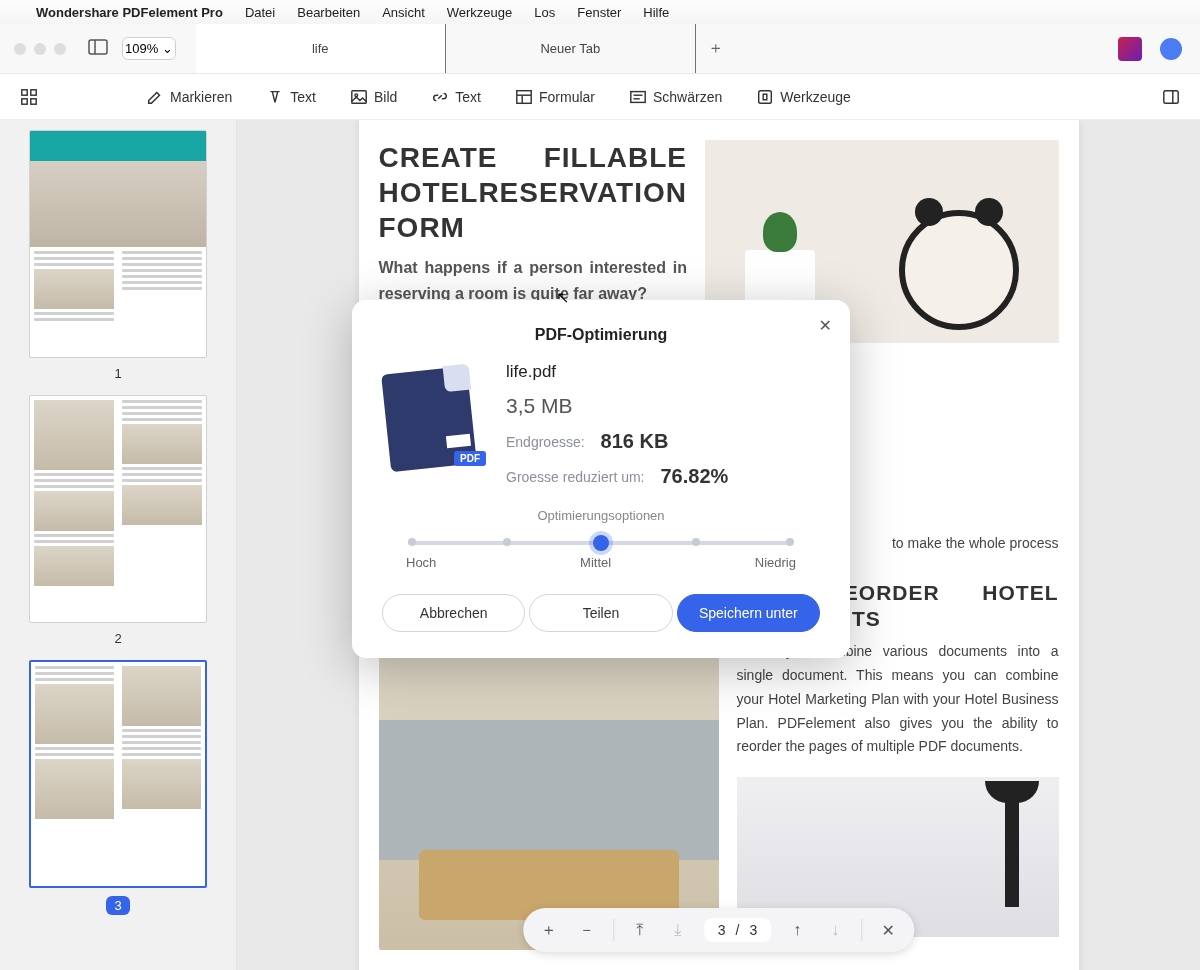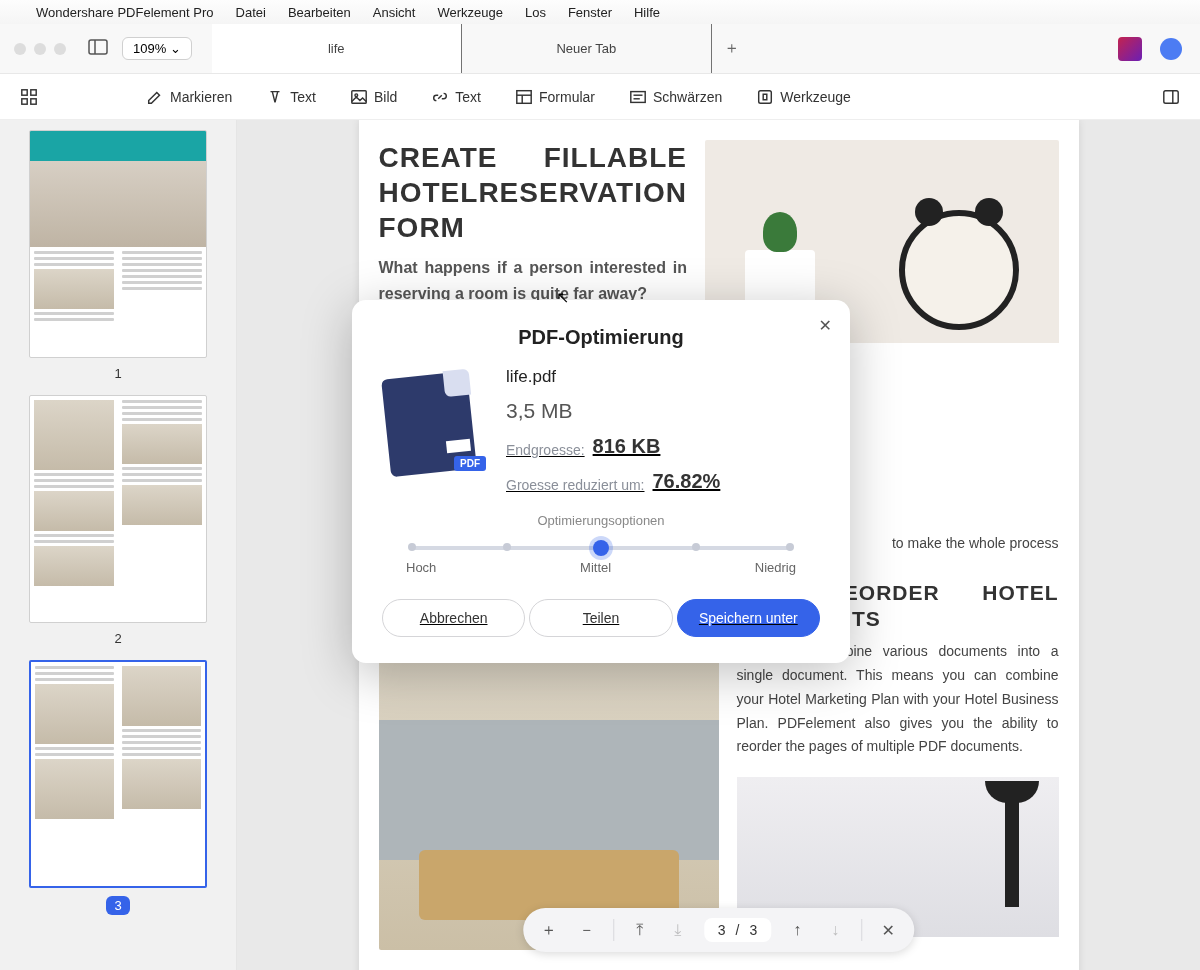--- a/index.html
+++ b/index.html
@@ -1,25 +1,25 @@
 <!DOCTYPE html>
 <html><head>
 <meta charset="utf-8">
 <style>
 * { margin:0; padding:0; box-sizing:border-box; font-family:-apple-system,BlinkMacSystemFont,"Segoe UI",sans-serif;}
 body { width:1200px; height:970px; background:#f5f5f5; overflow:hidden; position:relative;}
 .menubar { height:24px; background:linear-gradient(#fdfdfd,#f5f5f5); display:flex; align-items:center; padding:0 14px; gap:22px; font-size:13px; color:#222;}
-.menubar .appname{font-weight:400;}
+.menubar .appname{font-weight:700;}
 .menubar .apple{font-size:14px;}
 .window { position:absolute; top:24px; left:0; right:0; bottom:0; background:#fff; display:flex; flex-direction:column;}
 .titlebar { height:50px; background:#f8f8f8; border-bottom:1px solid #e8e8e8; display:flex; align-items:center;}
 .traffic { display:flex; gap:8px; padding:0 14px;}
 .traffic span{width:12px;height:12px;border-radius:50%;background:#ddd;}
 .sidebar-toggle{margin-left:8px;}
-.zoom-select{margin-left:14px;border:1px solid #d0d0d0;border-radius:6px;padding:3px 10px;font-size:13px;background:#fff;}
+.zoom-select{margin-left:14px;border:1px solid #d0d0d0;border-radius:6px;padding:3px 2px;font-size:13px;background:#fff;}
 .tabs{flex:1;display:flex;align-items:stretch;margin-left:20px;height:100%;}
 .tab{flex:0 0 250px;display:flex;align-items:center;justify-content:center;font-size:13px;color:#444;border-right:1px solid #737373;height:100%;}
 .tab.active{background:#fff;}
 .tab-add{width:40px;display:flex;align-items:center;justify-content:center;font-size:16px;color:#666;}
 .title-right{display:flex;align-items:center;gap:18px;padding:0 18px;}
 .square-icon{width:24px;height:24px;border-radius:4px;background:linear-gradient(135deg,#c3234f,#6b1fb5);}
 .avatar{width:22px;height:22px;border-radius:50%;background:#4c7cf3;}
 .toolbar{height:46px;border-bottom:1px solid #eee;display:flex;align-items:center;padding:0 20px;gap:34px;font-size:14px;color:#333;}
 .toolbar .tool{display:flex;align-items:center;gap:6px;}
 .toolbar svg{width:18px;height:18px;stroke:#333;fill:none;stroke-width:1.6;}
@@ -55,41 +55,41 @@
 .split-img{flex:0 0 340px;height:370px;background:linear-gradient(#e2dccf,#cbbfa6);border-radius:2px;position:relative;}
 .sofa{position:absolute;bottom:90px;left:0;right:0;height:140px;background:#aeb5b9;}
 .coffeetable{position:absolute;bottom:30px;left:40px;right:40px;height:70px;background:#c9a66b;border-radius:6px;}
 .split-text{flex:1;}
 .split-text h2{font-family:Impact,'Arial Black',sans-serif;font-size:21px;letter-spacing:1px;color:#333;line-height:1.25;text-align:justify;}
 .lamp-img{margin-top:18px;height:160px;background:linear-gradient(#efeef1,#dedee3);position:relative;}
 .lamp{position:absolute;right:40px;top:10px;width:14px;height:120px;background:#222;}
 .lamp::before{content:"";position:absolute;top:-6px;left:-20px;width:54px;height:22px;background:#222;border-radius:0 0 30px 30px;}
 
 .dialog{position:absolute;left:352px;top:300px;width:498px;background:#fff;border-radius:14px;box-shadow:0 10px 50px rgba(0,0,0,.25);padding:26px 30px;}
-.dialog h3{text-align:center;font-size:20px;font-weight:600;color:#222;}
+.dialog h3{text-align:center;font-size:16px;font-weight:600;color:#222;}
 .dlg-close{position:absolute;top:16px;right:18px;font-size:16px;color:#555;cursor:pointer;}
 .dlg-row{display:flex;gap:24px;margin-top:18px;}
 .pdf-icon{width:100px;height:110px;position:relative;flex-shrink:0;}
 .pdf-icon .sheet{position:absolute;inset:8px 10px 4px 4px;background:#2d3a6b;border-radius:6px;transform:rotate(-6deg);}
 .pdf-icon .sheet::before{content:"";position:absolute;right:-2px;top:-2px;width:26px;height:26px;background:#d9def0;border-radius:0 6px 0 6px;}
 .pdf-icon .fold{position:absolute;right:4px;bottom:18px;width:24px;height:12px;background:#fff;}
 .pdf-icon .tag{position:absolute;right:-4px;bottom:6px;background:#3563e9;color:#fff;font-size:10px;font-weight:700;padding:2px 6px;border-radius:3px;}
 .dlg-info{flex:1;display:flex;flex-direction:column;gap:12px;}
 .dlg-info .fname{font-size:17px;color:#222;}
 .dlg-info .fsize{font-size:21px;color:#555;}
-.dlg-info .kv{display:flex;align-items:flex-end;gap:8px;text-decoration:underline;}
+.dlg-info .kv{display:flex;align-items:center;gap:16px;}
 .dlg-info .kv .k{font-size:14px;color:#8a8f99;}
 .dlg-info .kv .v{font-size:20px;font-weight:600;color:#333;}
 .opts{margin-top:20px;text-align:center;}
 .opts .lbl{font-size:13px;color:#888;}
 .slider-track{position:relative;height:4px;background:#d5d9e3;margin:18px 30px 0;border-radius:2px;}
 .slider-track .tick{position:absolute;top:-3px;width:8px;height:8px;background:#c7cbd6;border-radius:50%;}
 .slider-track .thumb-dot{position:absolute;top:-6px;width:16px;height:16px;background:#3563e9;border-radius:50%;box-shadow:0 0 0 4px rgba(53,99,233,.25);}
 .slider-labels{display:flex;justify-content:space-between;margin:10px 24px 2px;font-size:13px;color:#666;}
-.dlg-buttons{display:flex;gap:4px;margin-top:24px;text-decoration:underline;}
+.dlg-buttons{display:flex;gap:4px;margin-top:24px;}
 .dlg-buttons button{flex:1;height:38px;border-radius:20px;border:1px solid #d5d5d8;background:#fff;font-size:14px;color:#333;cursor:pointer;}
 .dlg-buttons button.primary{background:#3563e9;border-color:#3563e9;color:#fff;}
 
 .floatbar{position:absolute;left:50%;transform:translateX(-50%);bottom:18px;height:44px;background:#f4f4f6;border-radius:22px;box-shadow:0 2px 10px rgba(0,0,0,.15);display:flex;align-items:center;padding:0 14px;gap:14px;}
 .floatbar .fb-btn{width:24px;height:24px;display:flex;align-items:center;justify-content:center;color:#555;font-size:16px;}
 .floatbar .sep{width:1px;height:22px;background:#d9d9dd;}
 .floatbar .pagebox{background:#fff;border-radius:8px;padding:4px 14px;font-size:14px;color:#333;display:flex;gap:10px;}
 .cursor{position:absolute;left:556px;top:288px;font-size:16px;color:#000;pointer-events:none;}
 </style>
 </head>

